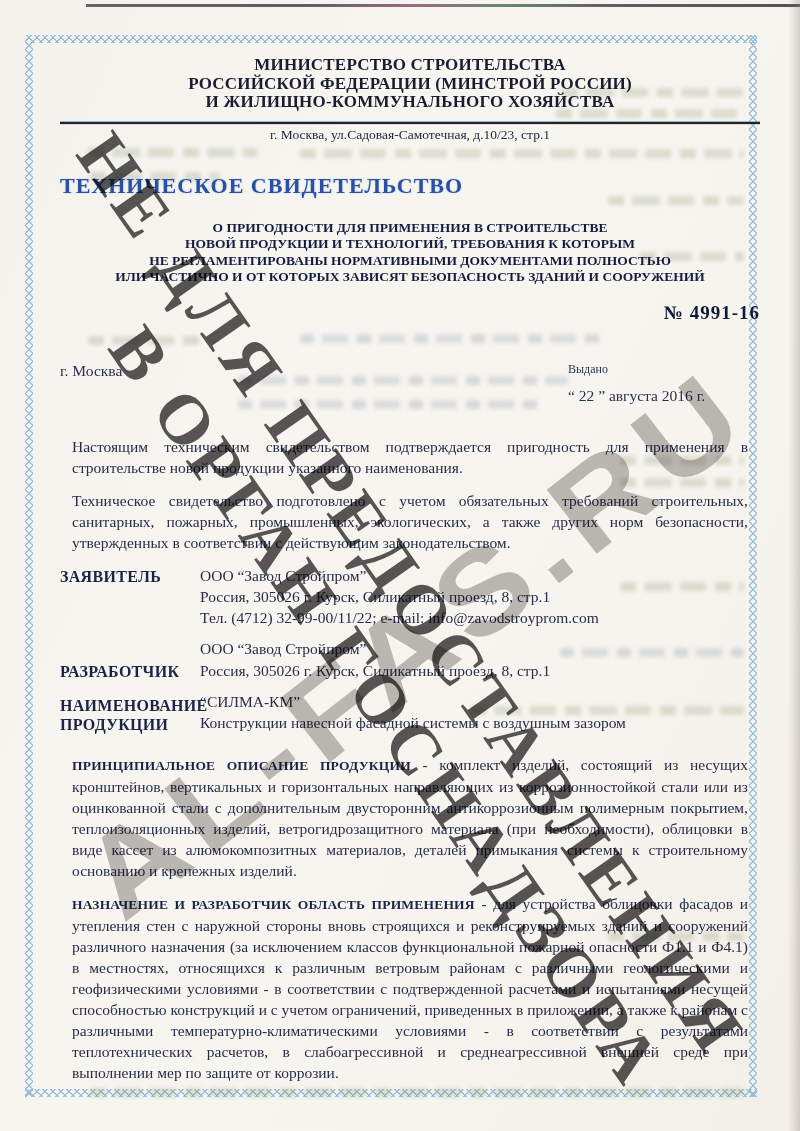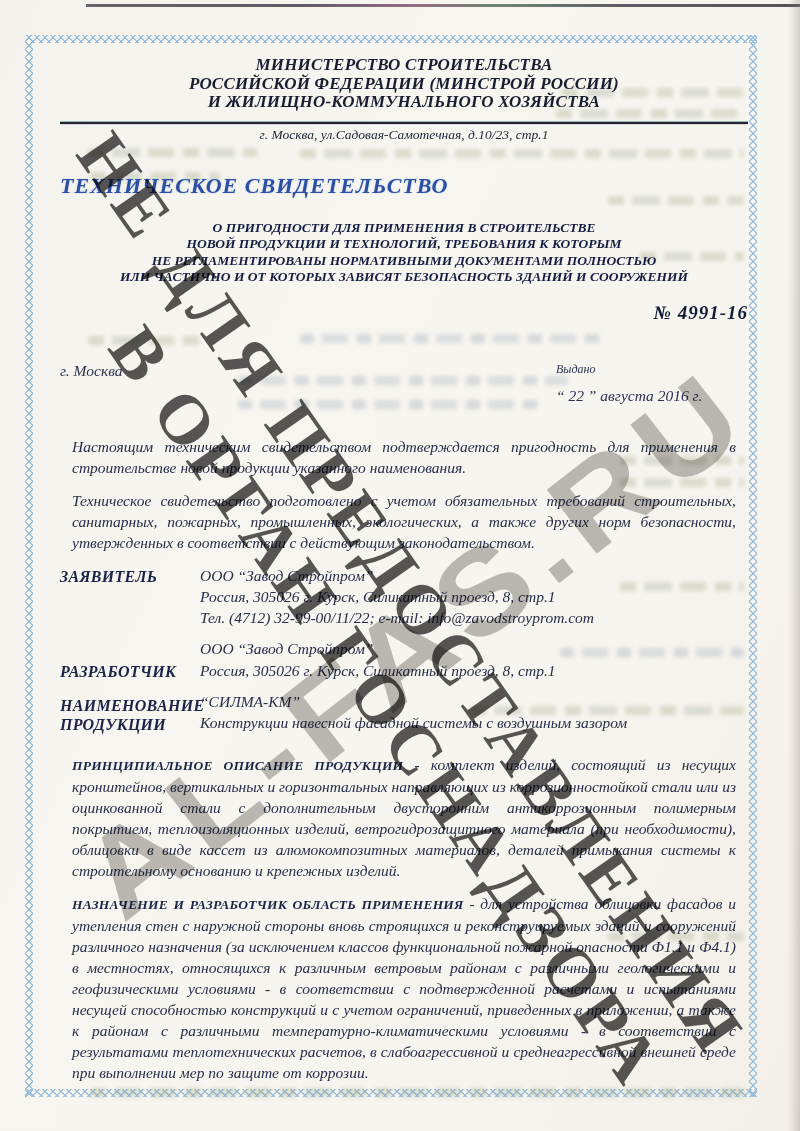--- a/index.html
+++ b/index.html
@@ -30,21 +30,21 @@
   
   .smudge { position:absolute; height:9px; z-index:5; filter:blur(2.2px); opacity:.42; border-radius:3px;
     background-image:repeating-linear-gradient(90deg,
       rgba(138,150,106,.65) 0 16px, rgba(0,0,0,0) 16px 24px,
       rgba(125,142,118,.55) 24px 52px, rgba(0,0,0,0) 52px 60px,
       rgba(138,150,106,.6) 60px 86px, rgba(0,0,0,0) 86px 95px); }
   .smudge.blue { background-image:repeating-linear-gradient(90deg,
       rgba(110,135,160,.6) 0 14px, rgba(0,0,0,0) 14px 22px,
       rgba(110,135,160,.5) 22px 48px, rgba(0,0,0,0) 48px 57px); }
   
-  .content { position:relative; z-index:10; padding:56px 52px 0 60px;font-style:italic; }
+  .content { position:relative; z-index:10; padding:56px 40px 0 60px; }
   .ministry { text-align:center; font-weight:bold; font-size:17px; line-height:18.5px;
     color:#191d30; letter-spacing:.2px; }
   .rule { height:2px; background:#26242c; margin-top:10px;
     box-shadow:0 -1px 0 rgba(50,130,140,.5), 0 1px 0 rgba(130,90,150,.2); }
   .address { text-align:center; font-size:13.5px; margin-top:3px; color:#1d2438; }
   .doc-title { font-weight:bold; font-size:22px; letter-spacing:1px;
     margin-top:30px; color:#2c4fa6; text-shadow:0 0 2px rgba(90,150,210,.35); }
   .subtitle { text-align:center; font-weight:bold; font-size:13.5px; line-height:16.5px;
     margin-top:21px; color:#141d40; }
   .doc-number { text-align:right; font-weight:bold; font-size:19px; letter-spacing:1px;

